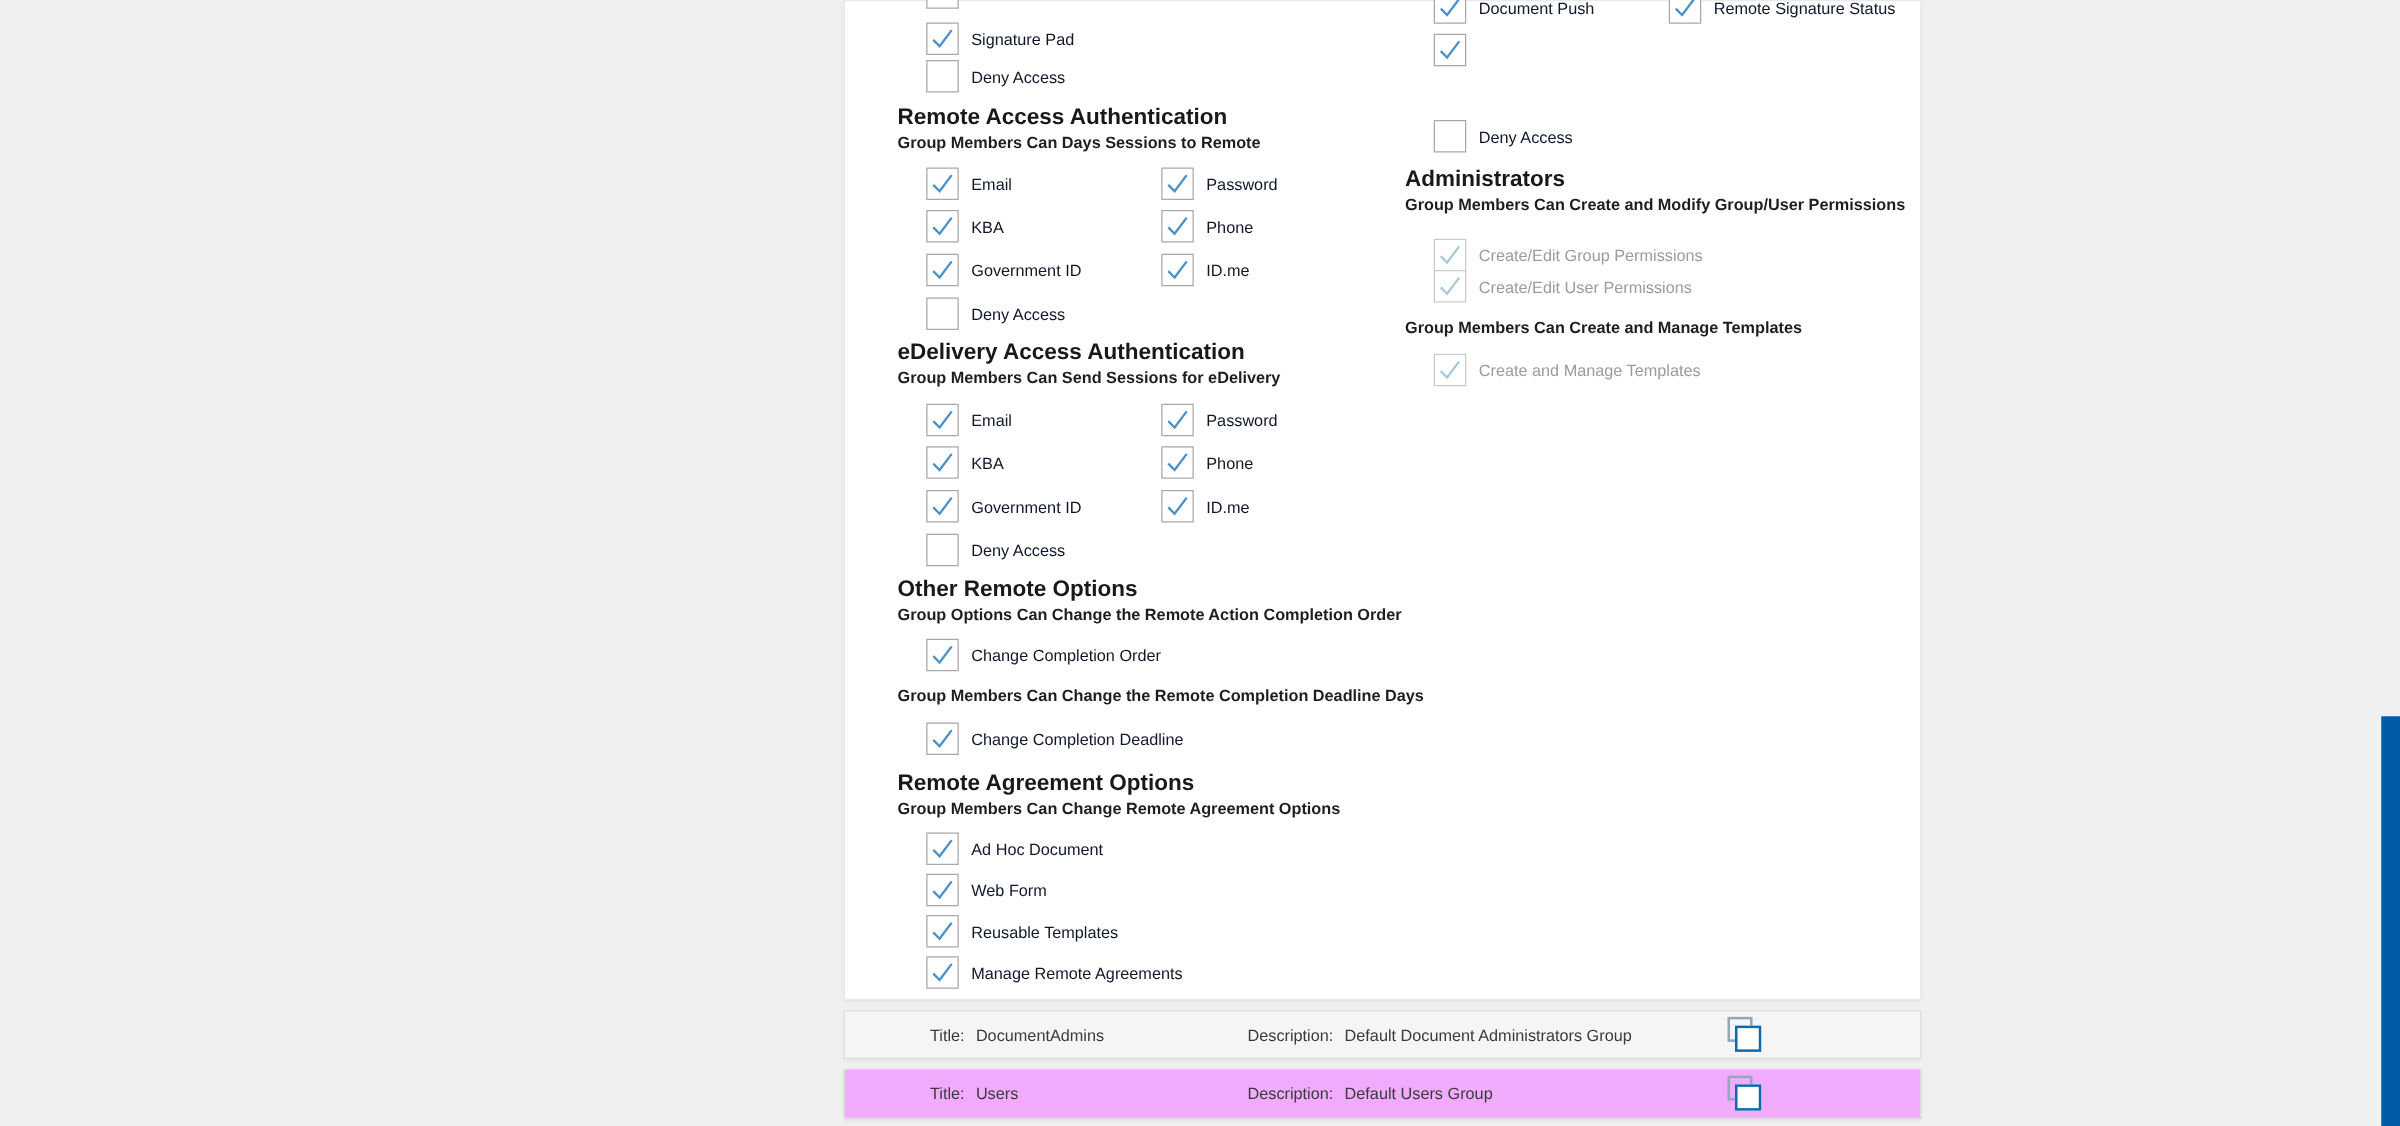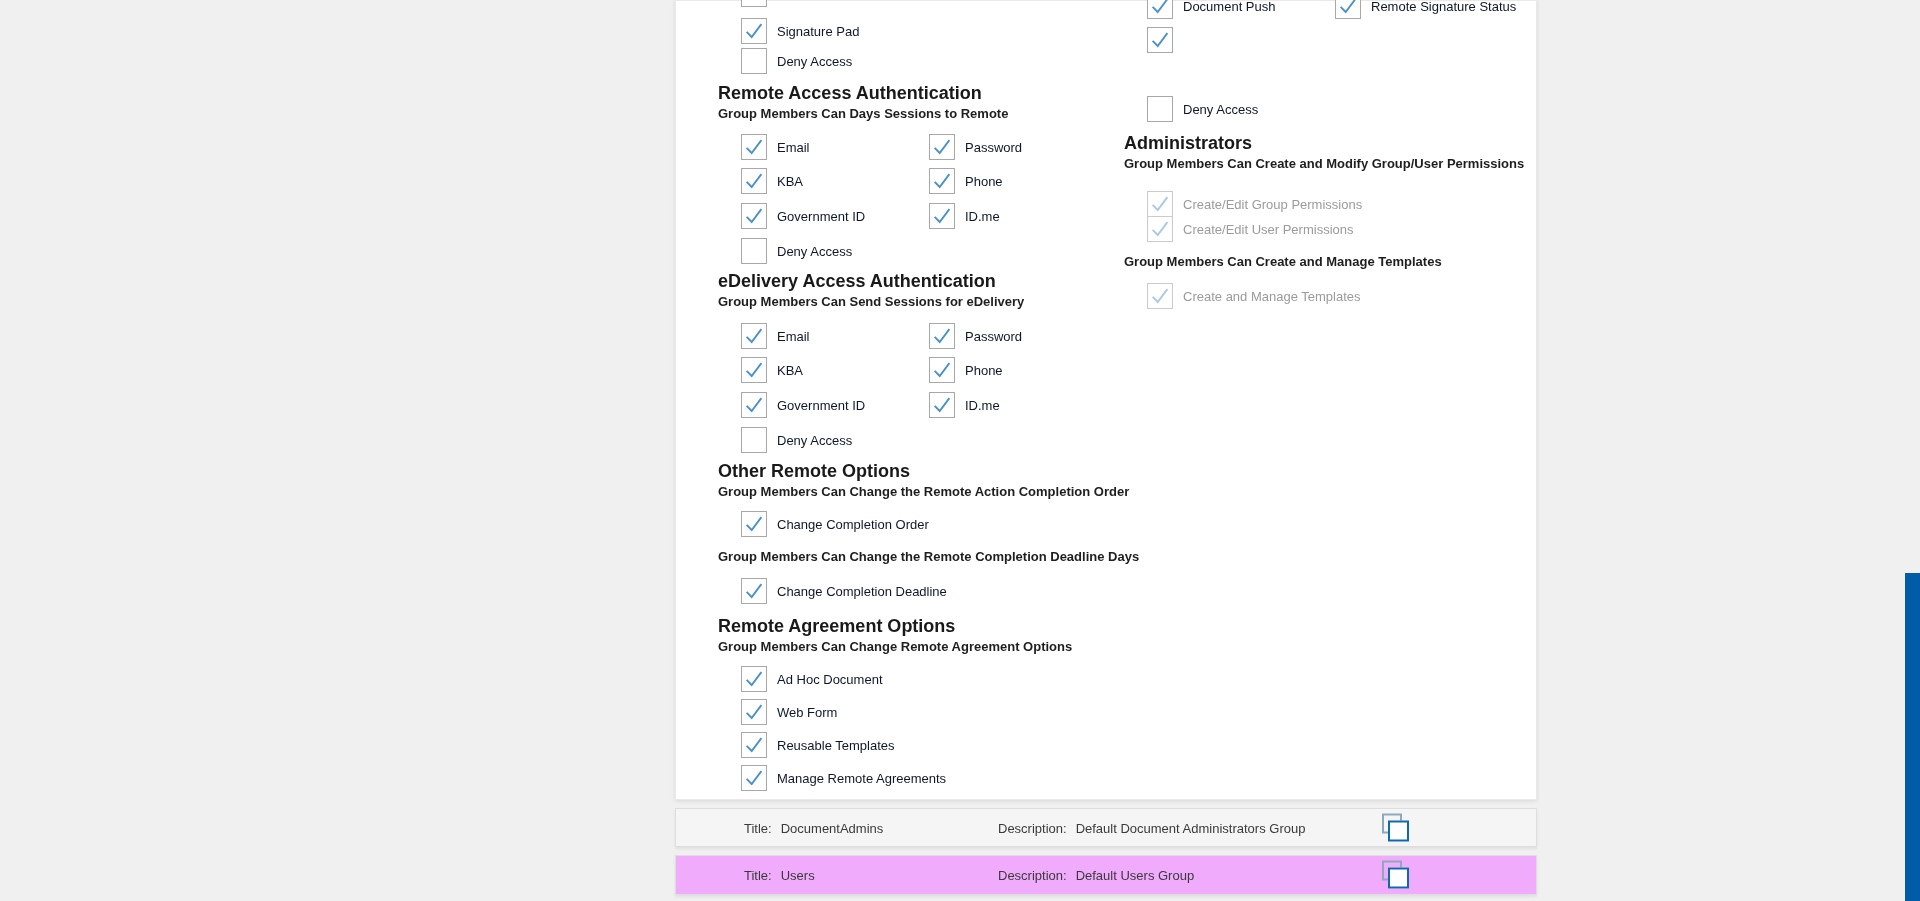--- a/index.html
+++ b/index.html
@@ -193,21 +193,21 @@
         </svg>
       </span>
     <span class="clabel">ID.me</span>
   </div>
   <div class="crow" style="left:65px; top:426px">
     <span class="cb"></span>
     <span class="clabel">Deny Access</span>
   </div>
 
   <div class="hdr" style="left:42px; top:462px">Other Remote Options</div>
-  <div class="sub" style="left:42px; top:484px">Group Members Can Change the Remote Action Completion Order</div>
+  <div class="sub" style="left:42px; top:484px">Group Options Can Change the Remote Action Completion Order</div>
   <div class="crow" style="left:65px; top:510px">
     <span class="cb">
         <svg viewBox="0 0 26 26">
           <polyline points="5,14 10.5,19.5 21,5.5"></polyline>
         </svg>
       </span>
     <span class="clabel">Change Completion Order</span>
   </div>
   <div class="sub" style="left:42px; top:549px">Group Members Can Change the Remote Completion Deadline Days</div>
   <div class="crow" style="left:65px; top:577px">

